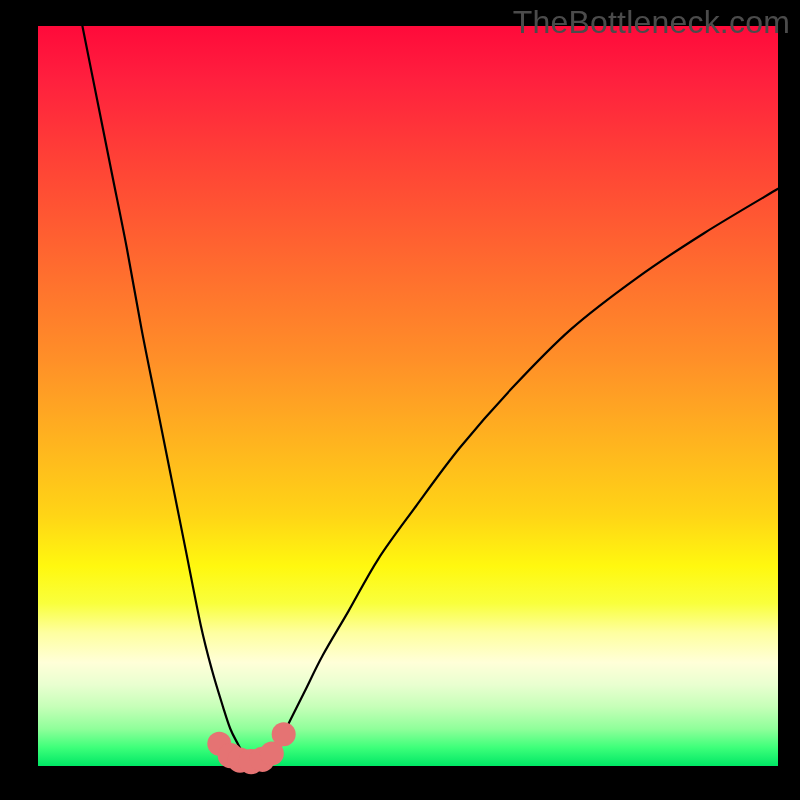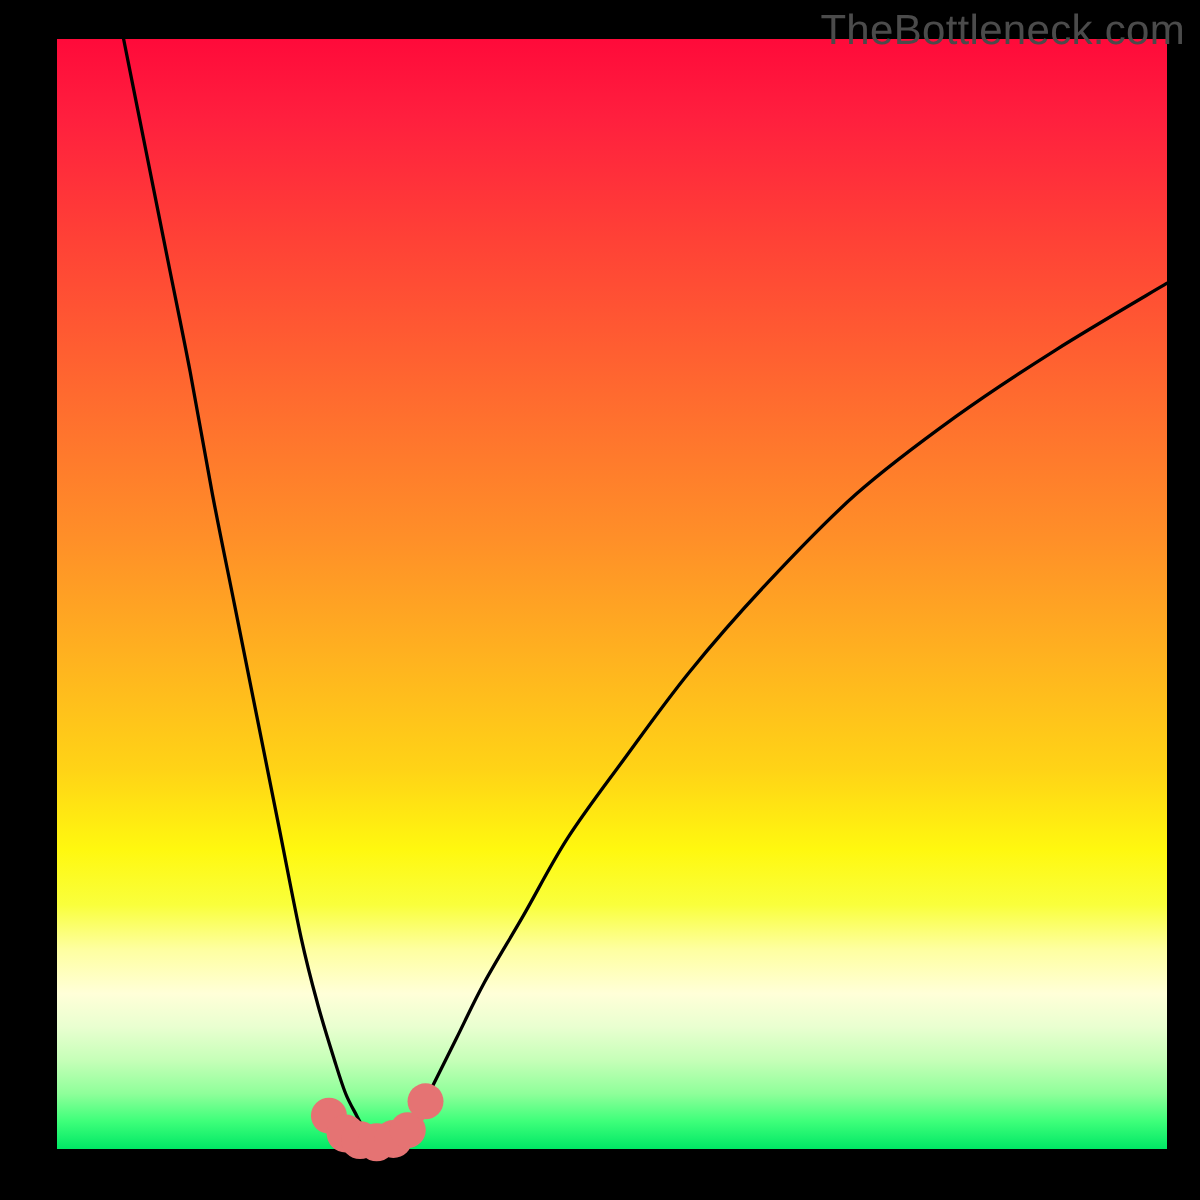--- a/index.html
+++ b/index.html
@@ -41,21 +41,21 @@
       #8fff9a 95%,
       #3eff7a 97.5%,
       #00e765 100%
     );
   }
   .watermark {
     position: absolute;
     top: 4px;
     right: 10px;
     color: #4b4b4b;
-    font-size: 28px;
+    font-size: 32px;
     letter-spacing: 0.2px;
     font-weight: 400;
     user-select: none;
   }
   svg.curve {
     position: absolute;
     left: 0; top: 0;
     width: 740px; height: 740px;
     overflow: visible;
   }

